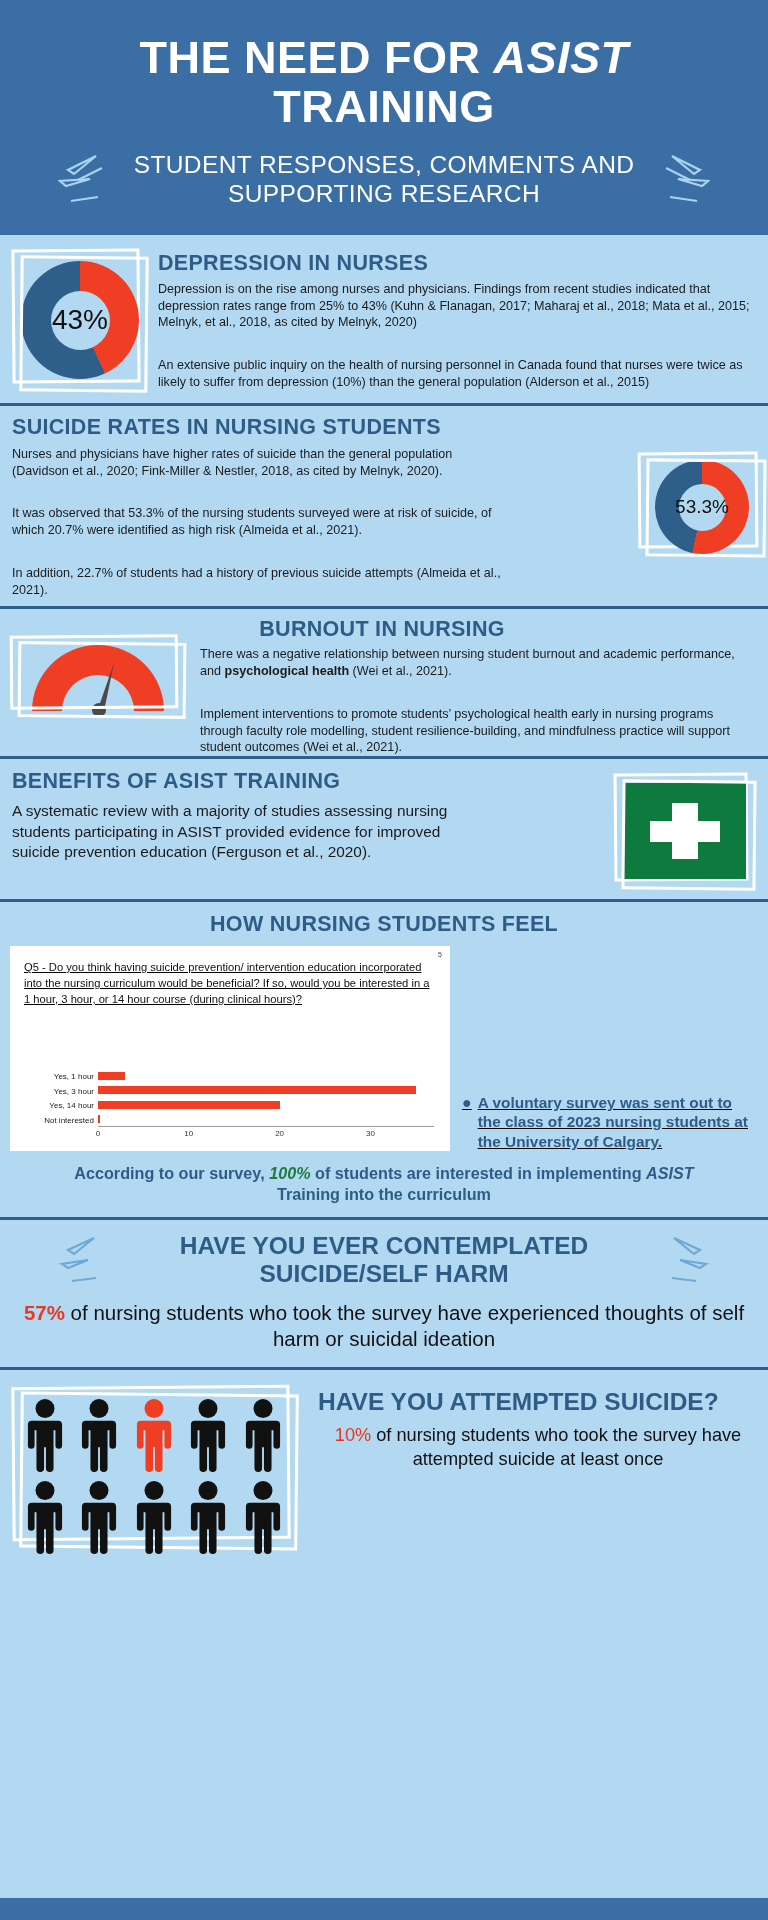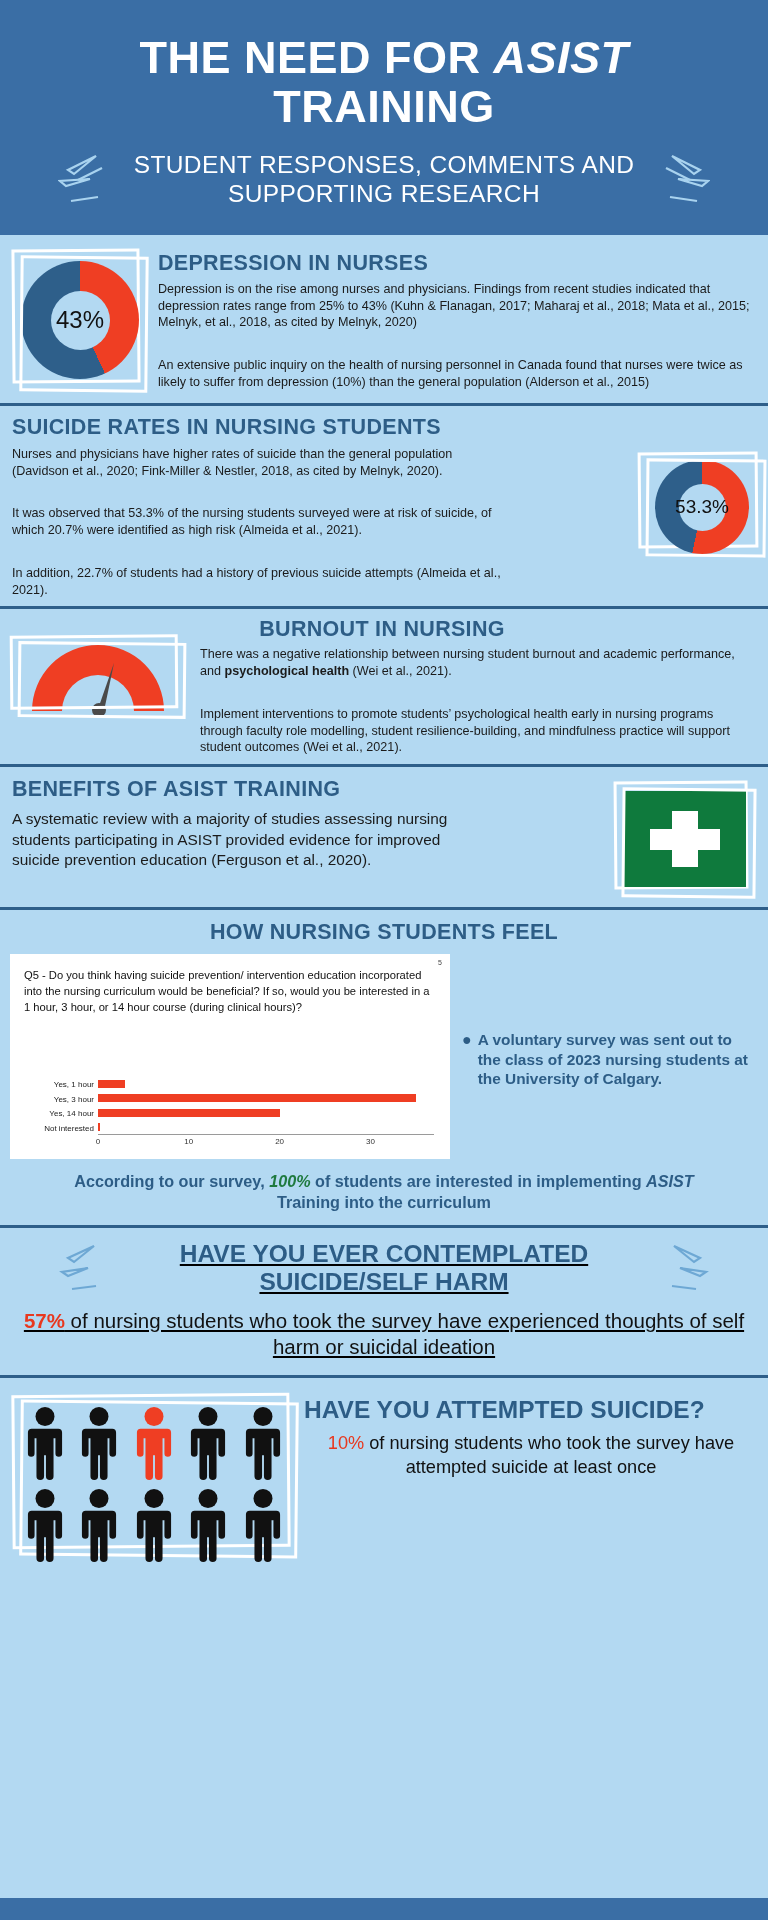--- a/index.html
+++ b/index.html
@@ -64,58 +64,58 @@
   .frame::before { inset: 4px 10px 12px 2px; transform: rotate(-0.5deg); }
   .frame::after  { inset: 11px 2px 3px 10px; transform: rotate(0.6deg); }
 
   
   .donut { border-radius: 50%; position: relative; display:flex; align-items:center; justify-content:center; }
   .donut::after {
     content:""; position:absolute; border-radius:50%;
     background:#b3d9f2; width:50%; height:50%;
   }
   .donut span {
-    position: relative; z-index: 2; font-size: 24px; color:#111;
+    position: relative; z-index: 2; font-size: 28px; color:#111;
     font-family:"Liberation Sans", sans-serif;
   }
 
   
   .s1 { display:flex; padding: 10px 14px 8px 10px; gap: 8px; }
   .s1 .left { width: 140px; flex:0 0 140px; position: relative; height: 150px; }
   .s1 .right { flex:1; padding-top: 6px; }
   .s1 .h2 { margin-bottom: 5px; }
 
   
   .s2 { padding: 9px 14px 8px 12px; position: relative; min-height: 160px; }
   .s2 .txt { width: 500px; }
   .s2 .h2 { margin-bottom: 6px; }
   .s2 .donutbox { position:absolute; right: 0; top: 42px; width: 132px; height: 112px; }
 
   
-  .s3 { padding: 8px 14px 8px 10px; position: relative; min-height: 112px; }
+  .s3 { padding: 8px 14px 0 10px; position: relative; min-height: 112px; }
   .s3 .h2 { text-align:center; margin-bottom: 4px; }
   .s3 .gaugebox { position:absolute; left: 8px; top: 22px; width: 180px; height: 90px; }
   .s3 .txt { margin-left: 190px; }
 
   
   .s4 { padding: 10px 9px 12px 12px; position: relative; min-height: 140px; }
   .s4 .h2 { margin-bottom: 7px; }
   .s4 .txt { width: 480px; font-size: 15.4px; line-height: 1.34; color:#1b1b1b; }
   .s4 .crossbox { position:absolute; right: 10px; top: 10px; width: 146px; height: 124px; }
   .cross-green { background:#0f7a3d; width:100%; height:100%; position:relative; }
   .cross-green::before, .cross-green::after {
     content:""; position:absolute; background:#ffffff;
   }
   .cross-green::before { width: 58%; height: 22%; left:21%; top:39%; }
   .cross-green::after  { width: 22%; height: 58%; left:39%; top:21%; }
 
   
   .s5 { padding: 10px 10px 12px; }
   .s5 .h2 { text-align:center; margin-bottom: 9px; }
-  .s5 .row { display:flex; gap: 12px; align-items: center; }
+  .s5 .row { display:flex; gap: 12px; align-items: flex-end; text-decoration: underline; }
   .chartcard {
     background:#ffffff; width: 440px; height: 205px; position:relative;
     padding: 14px 12px 6px 14px;
   }
   .chartq { font-size: 11.2px; color:#111; line-height:1.42; }
   .chartmax { position:absolute; right:8px; top:5px; font-size:7px; color:#444; }
   .plot { position:absolute; left: 14px; right: 10px; bottom: 6px; height: 78px; }
   .bars { position:absolute; left: 74px; right: 6px; top: 2px; bottom: 18px; }
   .barrow { position:relative; height: 25%; }
   .barlabel {
@@ -132,31 +132,31 @@
   .bullet .dot { color:#2d5d86; font-size: 16px; line-height: 1; padding-top: 2px; }
   .bullet .btxt { color:#2d5d86; font-size: 15.4px; font-weight: bold; line-height: 1.26; }
   .s5 .conclusion {
     margin-top: 12px; text-align:center; color:#2d5d86; font-weight:bold;
     font-size: 16.2px; line-height: 1.3; padding: 0 34px;
   }
   .s5 .conclusion .green { color:#1f7a3f; font-style: italic; }
   .s5 .conclusion .ital { font-style: italic; }
 
   
-  .s6 { padding: 12px 14px 14px; text-align:center;text-decoration:underline; }
+  .s6 { padding: 12px 14px 14px; text-align:center; }
   .s6 .hdr { display:flex; align-items:center; justify-content:center; gap: 14px; }
   .s6 .h2big {
     color:#2d5d86; font-size: 24.5px; font-weight: bold; line-height:1.14;
     max-width: 520px;
   }
   .s6 .stat { margin-top: 12px; font-size: 20.5px; line-height:1.28; color:#111; }
   .s6 .stat .num { color:#e8381f; font-weight: bold; }
 
   
-  .s7 { display:flex; padding: 12px 10px 14px; gap: 4px; align-items:flex-start; }
+  .s7 { display:flex; padding: 12px 10px 14px; gap: 18px; align-items:flex-start; }
   .s7 .peoplebox { width: 290px; flex:0 0 290px; height: 170px; position:relative; padding: 16px 12px; }
   .s7 .right { flex:1; padding-top: 6px; text-align:center; }
   .s7 .h2big { color:#2d5d86; font-size: 24.5px; font-weight:bold; line-height:1.14; text-align:left; }
   .s7 .stat { margin-top: 8px; font-size: 18.2px; line-height:1.32; color:#111; }
   .s7 .stat .num { color:#e8381f; }
   .people { display:grid; grid-template-columns: repeat(5, 1fr); gap: 4px 6px; position:relative; z-index:2; }
 
   .footer { background:#3a6ea5; height: 22px; width:100%; position:absolute; bottom:0; left:0; }
 </style>
 </head>

